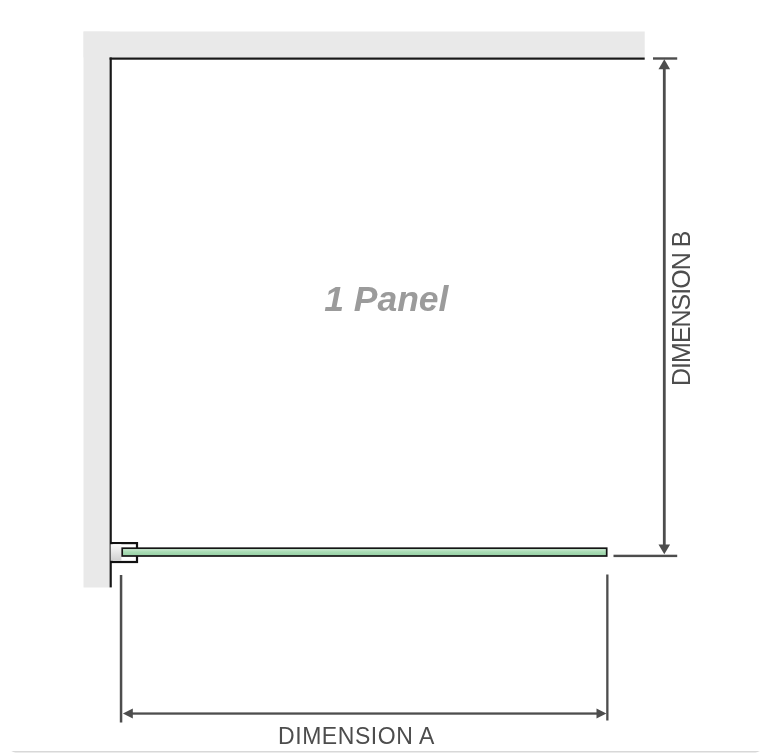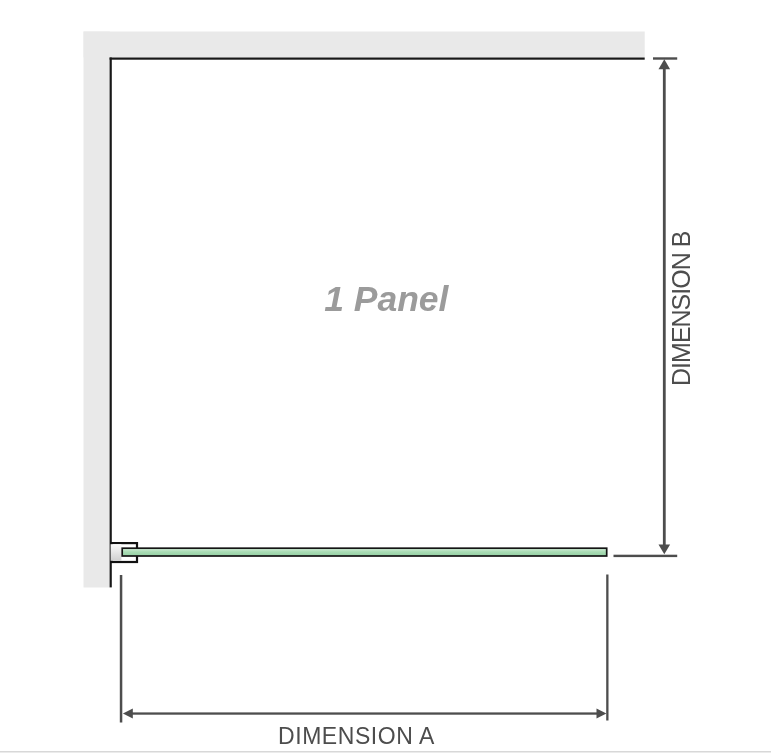--- a/index.html
+++ b/index.html
@@ -1,16 +1,16 @@
 <!DOCTYPE html>
 <html><head>
 <meta charset="utf-8">
 <style>
   html,body{margin:0;padding:0;background:#ffffff;}
-  .stage{position:relative;width:771px;height:755px;overflow:hidden;font-family:"Liberation Sans",sans-serif;}
+  .stage{position:relative;width:771px;height:755px;overflow:hidden;font-family:"Liberation Sans",sans-serif;border-radius:25px;}
   svg{position:absolute;left:0;top:0;}
 </style>
 </head>
 <body>
 <div class="stage">
 <svg width="771" height="755" viewBox="0 0 771 755">
   <defs>
     <linearGradient id="glassGrad" x1="0" y1="0" x2="0" y2="1">
       <stop offset="0" stop-color="#d5edda"></stop>
       <stop offset="0.45" stop-color="#abddb6"></stop>

